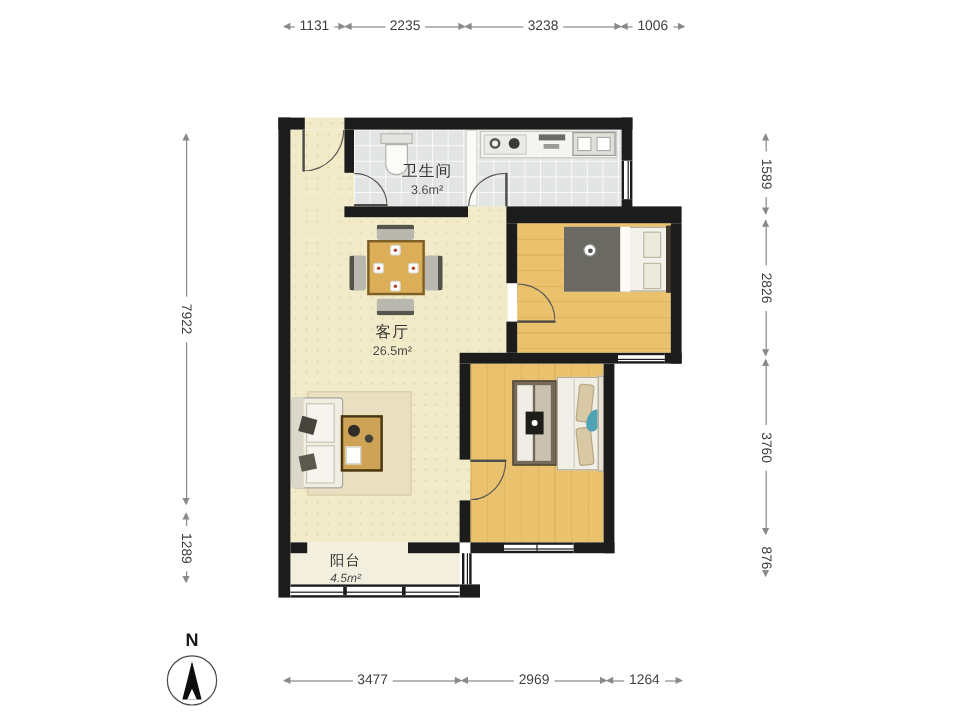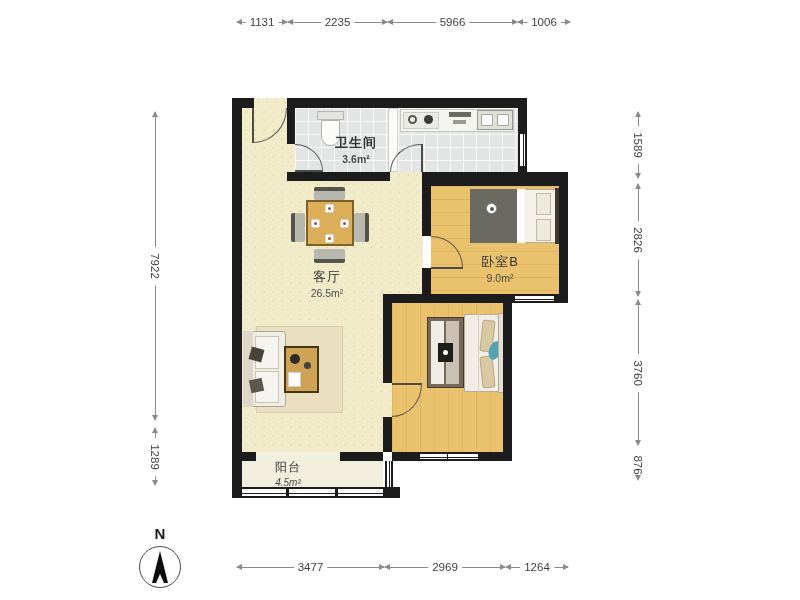--- a/index.html
+++ b/index.html
@@ -166,45 +166,41 @@
 
   <div class="leaf-v" style="left:421px;top:144px;height:28px;"></div>
   <div class="arc arc-tl" style="left:390px;top:144px;width:31px;height:28px;"></div>
 
   <div class="leaf-h" style="left:431px;top:267px;width:32px;"></div>
   <div class="arc arc-tr" style="left:431px;top:236px;width:32px;height:31px;"></div>
 
   <div class="leaf-h" style="left:392px;top:383px;width:30px;"></div>
   <div class="arc arc-br" style="left:392px;top:384px;width:30px;height:33px;"></div>
 
-  <div class="room-label" style="left:316px;top:134px;width:80px;font-weight:bold;">
+  <div class="room-label" style="left:316px;top:134px;width:80px;">
     <div class="rname">卫生间</div>
     <div class="rarea">3.6m²</div>
   </div>
   <div class="room-label" style="left:287px;top:268px;width:80px;">
     <div class="rname">客厅</div>
     <div class="rarea">26.5m²</div>
   </div>
-  <div class="room-label" style="left:460px;top:253px;width:80px;">
-    <div class="rname">卧室B</div>
-    <div class="rarea">9.0m²</div>
-  </div>
   <div class="room-label" style="left:248px;top:459px;width:80px;">
     <div class="rname" style="font-size:12px;">阳台</div>
     <div class="rarea" style="font-size:10px;font-style:italic;">4.5m²</div>
   </div>
 
   <div class="dim-h" style="left:237px;top:22px;width:50px;">
       <span class="dlabel">1131</span>
     </div>
   <div class="dim-h" style="left:288px;top:22px;width:99px;">
       <span class="dlabel">2235</span>
     </div>
   <div class="dim-h" style="left:388px;top:22px;width:129px;">
-      <span class="dlabel">5966</span>
+      <span class="dlabel">3238</span>
     </div>
   <div class="dim-h" style="left:518px;top:22px;width:52px;">
       <span class="dlabel">1006</span>
     </div>
 
   <div class="dim-h" style="left:237px;top:567px;width:147px;">
       <span class="dlabel">3477</span>
     </div>
   <div class="dim-h" style="left:385px;top:567px;width:120px;">
       <span class="dlabel">2969</span>

